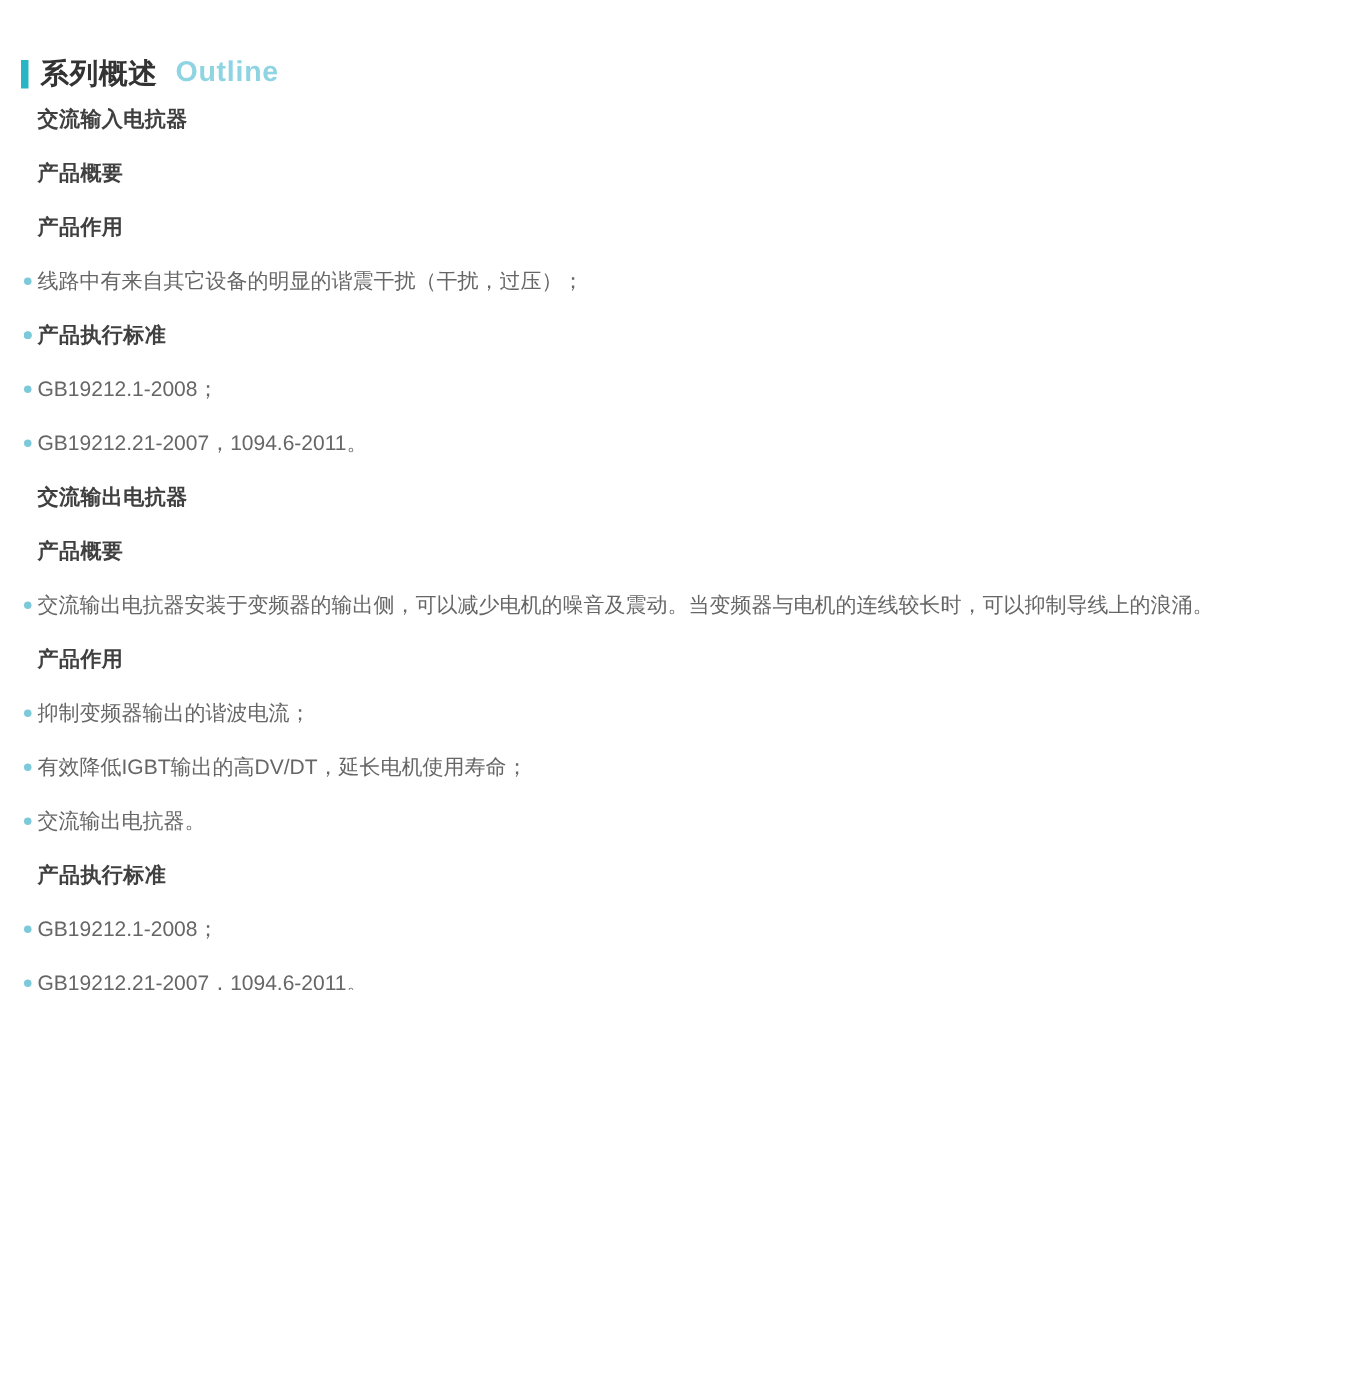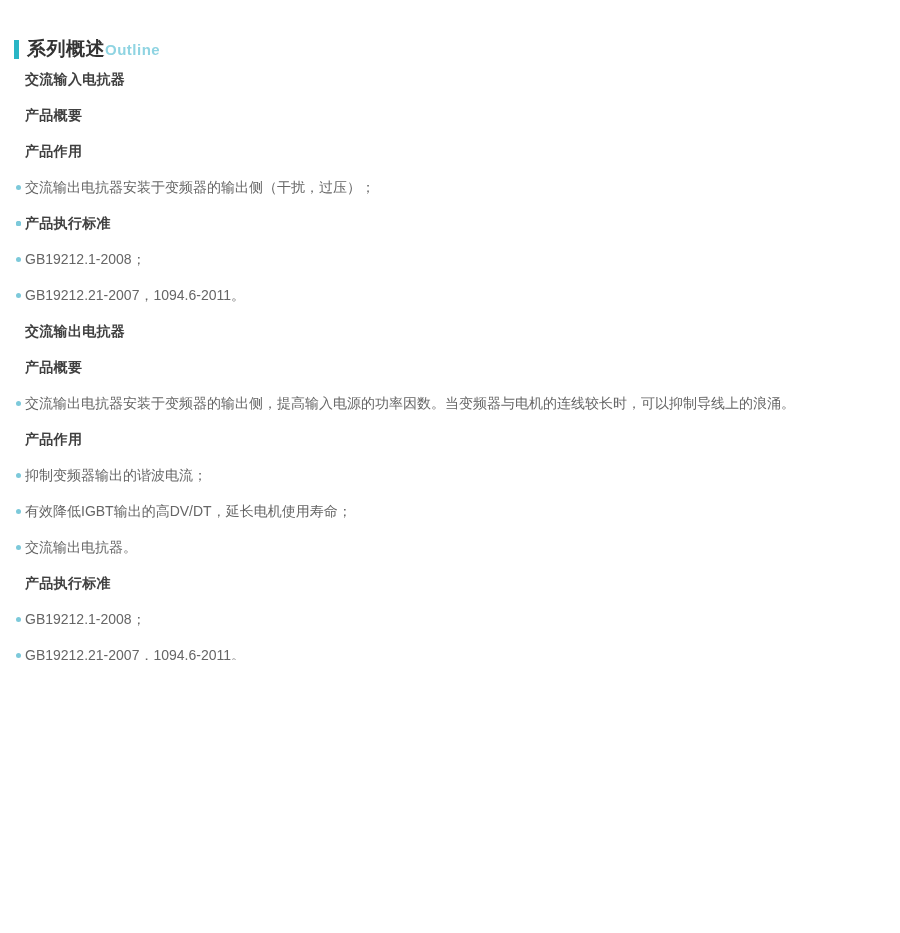--- a/index.html
+++ b/index.html
@@ -29,24 +29,24 @@
     background: #29B5C5;
     margin-right: 8px;
   }
   .title-cn {
     font-size: 19px;
     font-weight: bold;
     color: #333333;
     letter-spacing: 0.5px;
   }
   .title-en {
-    font-size: 15px;
+    font-size: 19px;
     font-weight: bold;
     color: #8FD4E2;
-    margin-left: 0;
+    margin-left: 12px;
     letter-spacing: 0.5px;
   }
   .content {
     position: absolute;
     top: 61px;
     left: 25px;
     width: 818px;
   }
   .line {
     position: relative;
@@ -77,30 +77,30 @@
   <div class="page-header">
     <span class="accent-bar"></span>
     <span class="title-cn">系列概述</span>
     <span class="title-en">Outline</span>
   </div>
 
   <div class="content" id="content">
       <div class="line heading"><span>交流输入电抗器</span></div>
       <div class="line heading"><span>产品概要</span></div>
       <div class="line heading"><span>产品作用</span></div>
-      <div class="line bullet"><span class="dot"></span><span>交流输出电抗器安装于变频器的输出侧（干扰，过压）；</span></div>
+      <div class="line bullet"><span class="dot"></span><span>线路中有来自其它设备的明显的谐震干扰（干扰，过压）；</span></div>
       <div class="line bullet"><span class="dot"></span></div>
       <div class="line bullet"><span class="dot"></span></div>
       <div class="line bullet"><span class="dot"></span></div>
       <div class="line heading"><span>产品执行标准</span></div>
       <div class="line bullet"><span class="dot"></span><span>GB19212.1-2008；</span></div>
       <div class="line bullet"><span class="dot"></span><span>GB19212.21-2007，1094.6-2011。</span></div>
       <div class="line heading"><span>交流输出电抗器</span></div>
       <div class="line heading"><span>产品概要</span></div>
-      <div class="line bullet"><span class="dot"></span><span>交流输出电抗器安装于变频器的输出侧，提高输入电源的功率因数。当变频器与电机的连线较长时，可以抑制导线上的浪涌。</span></div>
+      <div class="line bullet"><span class="dot"></span><span>交流输出电抗器安装于变频器的输出侧，可以减少电机的噪音及震动。当变频器与电机的连线较长时，可以抑制导线上的浪涌。</span></div>
       <div class="line heading"><span>产品作用</span></div>
       <div class="line bullet"><span class="dot"></span><span>抑制变频器输出的谐波电流；</span></div>
       <div class="line bullet"><span class="dot"></span><span>有效降低IGBT输出的高DV/DT，延长电机使用寿命；</span></div>
       <div class="line bullet"><span class="dot"></span><span>交流输出电抗器。</span></div>
       <div class="line heading"><span>产品执行标准</span></div>
       <div class="line bullet"><span class="dot"></span><span>GB19212.1-2008；</span></div>
       <div class="line bullet"><span class="dot"></span><span>GB19212.21-2007，1094.6-2011。</span></div>
     </div>
 
 </div>

